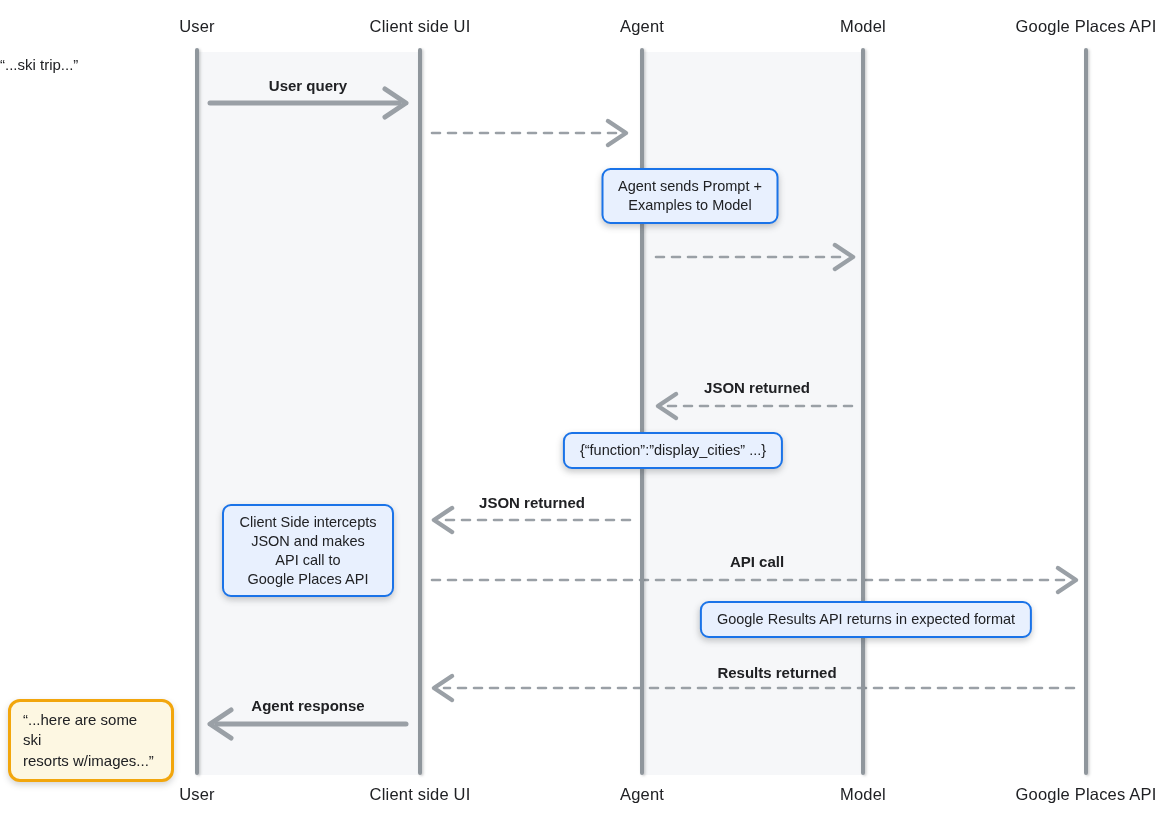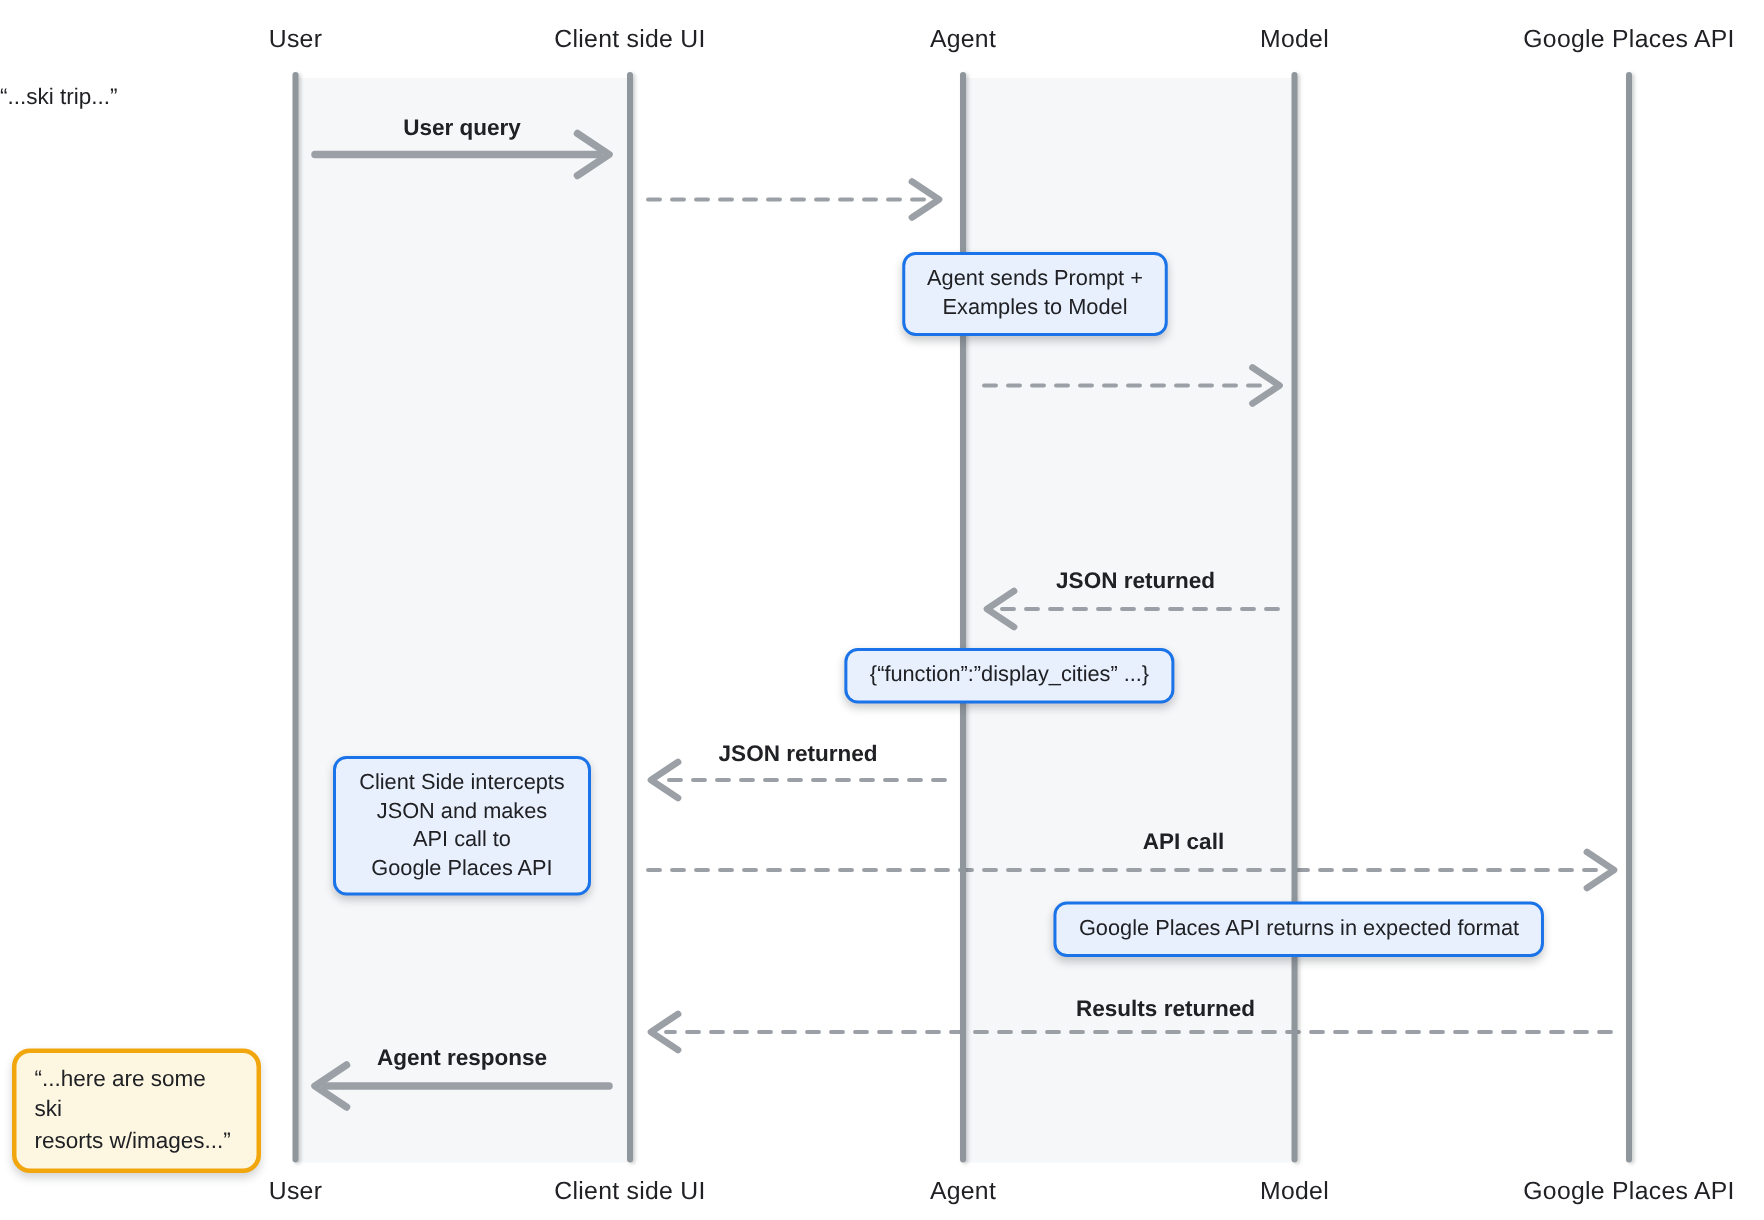--- a/index.html
+++ b/index.html
@@ -160,29 +160,29 @@
   <div class="actor-label bottom" style="left:420px;">Client side UI</div>
   <div class="actor-label bottom" style="left:642px;">Agent</div>
   <div class="actor-label bottom" style="left:863px;">Model</div>
   <div class="actor-label bottom" style="left:1086px;">Google Places API</div>
 
   <div class="quote" style="left:0px;top:56px;width:180px;">“...ski trip...”</div>
 
   <div class="msg-label" style="left:308px;top:77px;">User query</div>
   <div class="msg-label" style="left:757px;top:379px;">JSON returned</div>
   <div class="msg-label" style="left:532px;top:494px;">JSON returned</div>
-  <div class="msg-label" style="left:757px;top:553px;margin-left:32px;">API call</div>
+  <div class="msg-label" style="left:757px;top:553px;">API call</div>
   <div class="msg-label" style="left:757px;top:664px;margin-left:20px;">Results returned</div>
   <div class="msg-label" style="left:308px;top:697px;">Agent response</div>
 
   <div class="note center" style="left:642px;top:168px;width:177px;margin-left:48px;">Agent sends Prompt +
 Examples to Model</div>
   <div class="note center oneline" style="left:641px;top:432px;margin-left:32px;">{“function”:”display_cities” ...}</div>
   <div class="note center" style="left:308px;top:504px;width:172px;">Client Side intercepts
 JSON and makes
 API call to
 Google Places API</div>
-  <div class="note center oneline" style="left:866px;top:601px;">Google Places API returns in expected format</div>
+  <div class="note center oneline" style="left:866px;top:601px;">Google Results API returns in expected format</div>
 
   <div class="quote-box" style="left:8px;top:699px;width:166px;">“...here are some ski
 resorts w/images...”</div>
 
 </div>
 
 </body></html>

